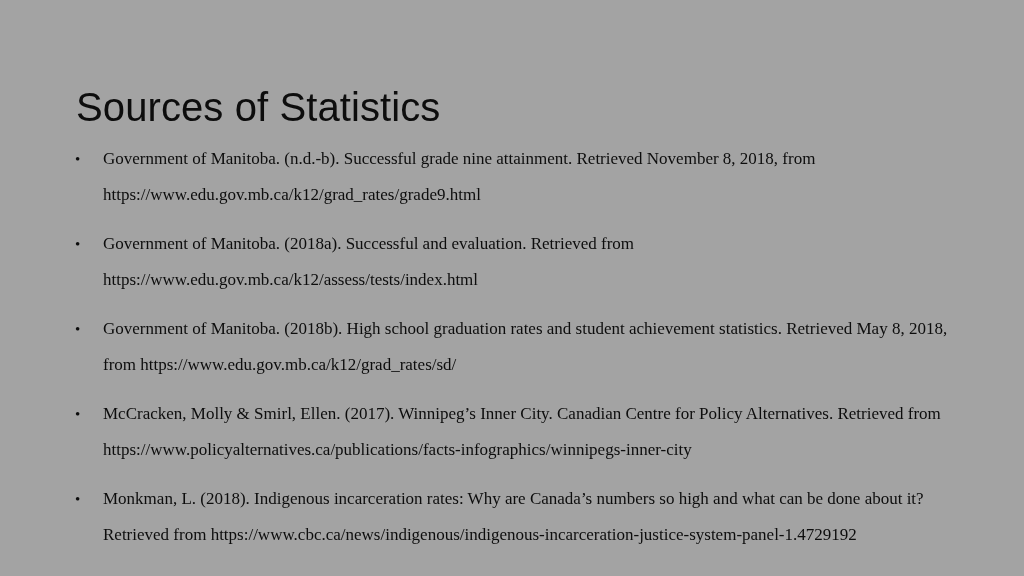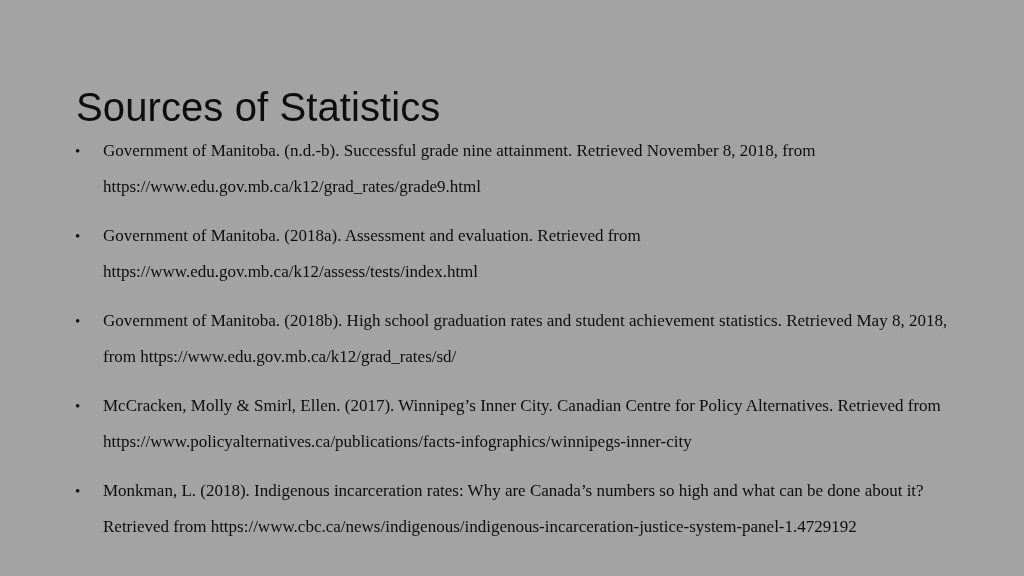--- a/index.html
+++ b/index.html
@@ -57,39 +57,40 @@
     top: 0;
     width: 12px;
     line-height: 36px;
     font-family: "Liberation Serif", serif;
     font-size: 15px;
     color: #0d0d0d;
     text-align: left;
   }
   .bullet-text {
     display: block;
+    margin-top: 8px;
   }
 </style>
 </head>
 <body>
 
 <div class="slide">
 
   <h1 class="slide-title">Sources of Statistics</h1>
 
   <ul class="body-list">
 
     <li class="bullet-item">
       <span class="bullet-marker">•</span>
       <span class="bullet-text">Government of Manitoba. (n.d.-b). Successful grade nine attainment. Retrieved November 8, 2018, from https://www.edu.gov.mb.ca/k12/grad_rates/grade9.html</span>
     </li>
 
     <li class="bullet-item">
       <span class="bullet-marker">•</span>
-      <span class="bullet-text">Government of Manitoba. (2018a). Assessment and evaluation. Retrieved from https://www.edu.gov.mb.ca/k12/assess/tests/index.html</span>
+      <span class="bullet-text">Government of Manitoba. (2018a). Successful and evaluation. Retrieved from https://www.edu.gov.mb.ca/k12/assess/tests/index.html</span>
     </li>
 
     <li class="bullet-item">
       <span class="bullet-marker">•</span>
       <span class="bullet-text">Government of Manitoba. (2018b). High school graduation rates and student achievement statistics. Retrieved May 8, 2018, from https://www.edu.gov.mb.ca/k12/grad_rates/sd/</span>
     </li>
 
     <li class="bullet-item">
       <span class="bullet-marker">•</span>
       <span class="bullet-text">McCracken, Molly &amp; Smirl, Ellen. (2017). Winnipeg’s Inner City. Canadian Centre for Policy Alternatives. Retrieved from https://www.policyalternatives.ca/publications/facts-infographics/winnipegs-inner-city</span>

